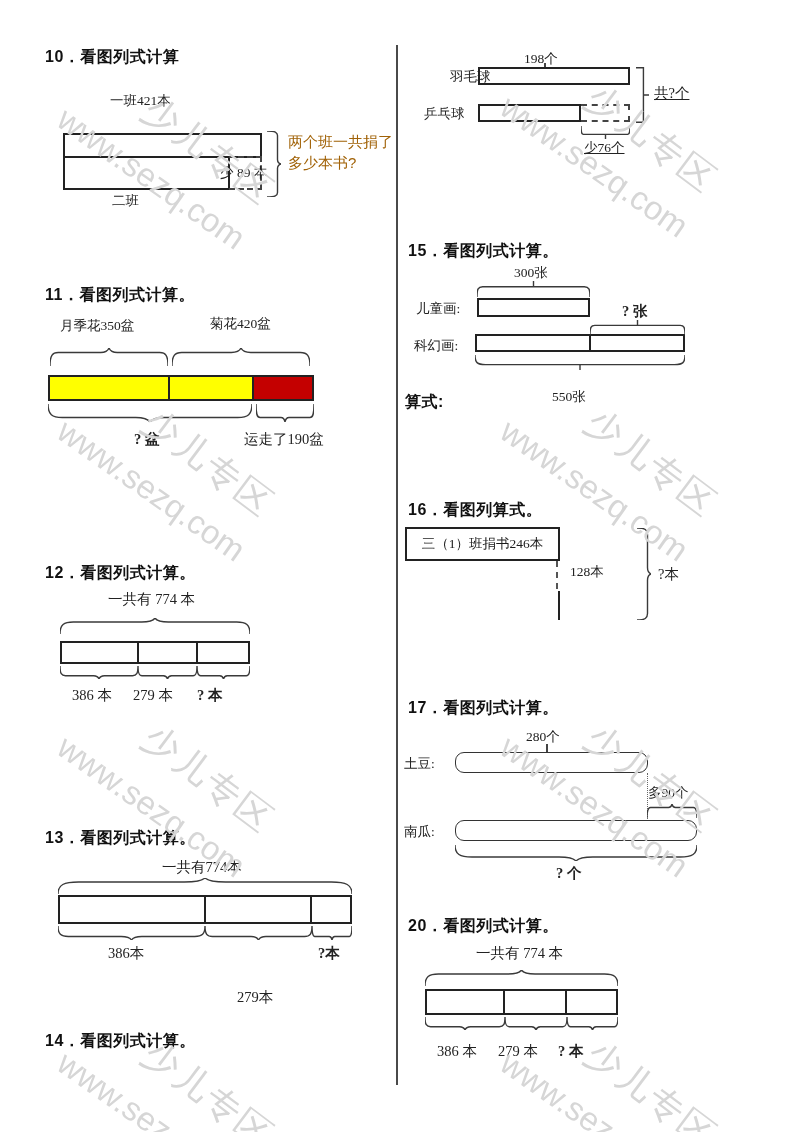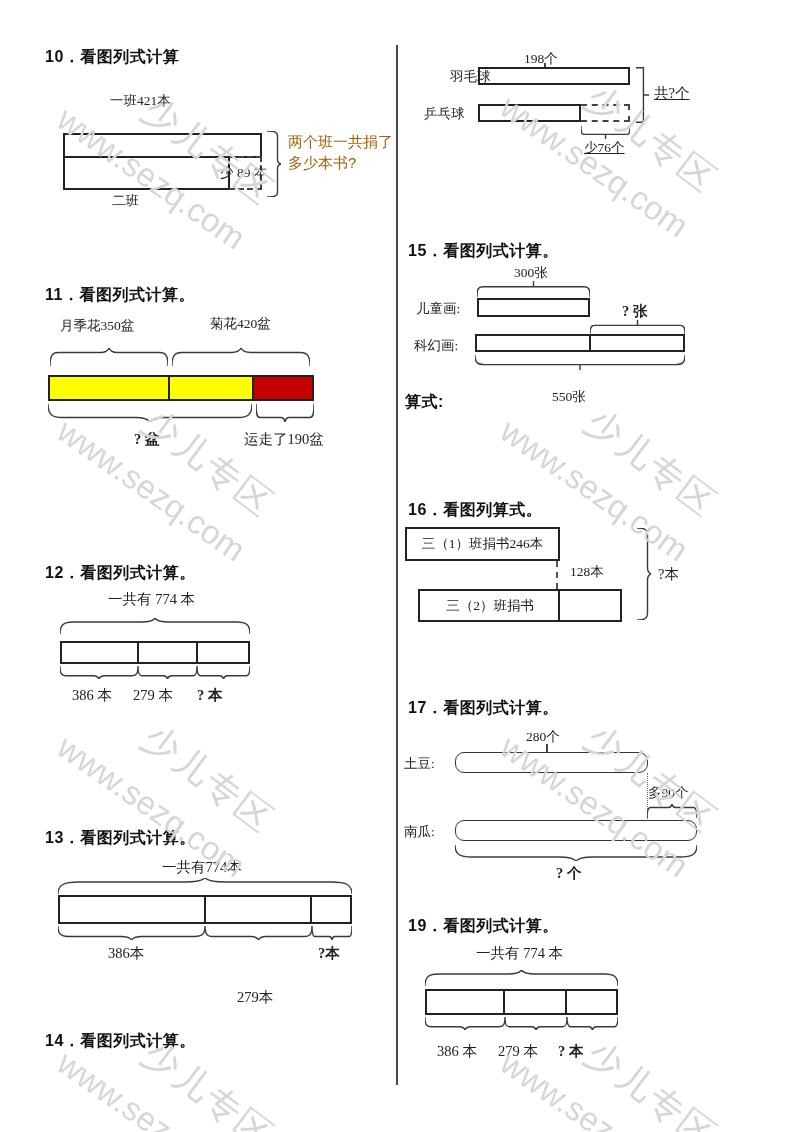--- a/index.html
+++ b/index.html
@@ -149,23 +149,20 @@
     </svg>
   <div class="lbl" style="left:552px;top:368px;margin-top:20px;">550张</div>
   <div class="h" style="left:405px;top:392px;">算式:</div>
 
   <div class="h" style="left:408px;top:500px;">16．看图列算式。</div>
   <div class="bar" style="left:405px;top:527px;width:155px;height:34px;">
     <div class="box-text">三（1）班捐书246本</div>
   </div>
   <div class="vdash" style="left:556px;top:561px;height:28px;"></div>
   <div class="lbl" style="left:570px;top:563px;">128本</div>
-  <div class="bar" style="left:418px;top:589px;width:204px;height:33px;">
-    <div class="box-text" style="width:140px;">三（2）班捐书</div>
-  </div>
   <div class="seg-line" style="left:558px;top:591px;height:29px;"></div>
   <svg class="brace" style="left:637px;top:528px;width:14px;height:92px;" viewBox="0 0 12 100" preserveAspectRatio="none">
       <path d="M0,0 C7,0 9,2 9,7 L9,43 C9,47 10,49 12,50 C10,51 9,53 9,57 L9,93 C9,98 7,100 0,100"></path>
     </svg>
   <div class="lbl14" style="left:658px;top:565px;">?本</div>
 
   <div class="h" style="left:408px;top:698px;">17．看图列式计算。</div>
   <div class="lbl" style="left:526px;top:728px;">280个</div>
   <div class="tick" style="left:546px;top:744px;height:9px;"></div>
   <div class="lbl" style="left:404px;top:755px;">土豆:</div>
@@ -175,21 +172,21 @@
   <svg class="brace" style="left:647px;top:804px;width:50px;height:14px;" viewBox="0 0 100 12" preserveAspectRatio="none">
       <path d="M0,12 C0,5 2,3 7,3 L43,3 C47,3 49,2 50,0 C51,2 53,3 57,3 L93,3 C98,3 100,5 100,12"></path>
     </svg>
   <div class="lbl" style="left:404px;top:823px;">南瓜:</div>
   <div class="bar-round" style="left:455px;top:820px;width:242px;height:21px;"></div>
   <svg class="brace" style="left:455px;top:845px;width:242px;height:16px;" viewBox="0 0 100 12" preserveAspectRatio="none">
       <path d="M0,0 C0,7 2,9 7,9 L43,9 C47,9 49,10 50,12 C51,10 53,9 57,9 L93,9 C98,9 100,7 100,0"></path>
     </svg>
   <div class="lbl14" style="left:556px;top:864px;font-weight:bold;">? 个</div>
 
-  <div class="h" style="left:408px;top:916px;">19．看图列式计算。</div>
+  <div class="h" style="left:408px;top:916px;">20．看图列式计算。</div>
   <div class="lbl14" style="left:476px;top:944px;">一共有 774 本</div>
   <svg class="brace" style="left:425px;top:970px;width:193px;height:16px;" viewBox="0 0 100 12" preserveAspectRatio="none">
       <path d="M0,12 C0,5 2,3 7,3 L43,3 C47,3 49,2 50,0 C51,2 53,3 57,3 L93,3 C98,3 100,5 100,12"></path>
     </svg>
   <div class="bar" style="left:425px;top:989px;width:193px;height:26px;"></div>
   <div class="seg-line" style="left:503px;top:991px;height:22px;"></div>
   <div class="seg-line" style="left:565px;top:991px;height:22px;"></div>
   <svg class="brace" style="left:425px;top:1017px;width:80px;height:13px;" viewBox="0 0 100 12" preserveAspectRatio="none">
       <path d="M0,0 C0,7 2,9 7,9 L43,9 C47,9 49,10 50,12 C51,10 53,9 57,9 L93,9 C98,9 100,7 100,0"></path>
     </svg>

